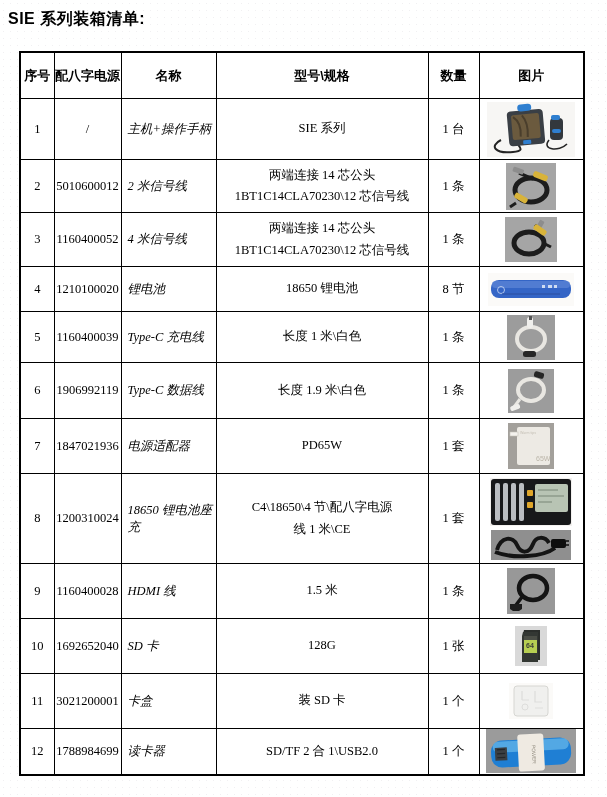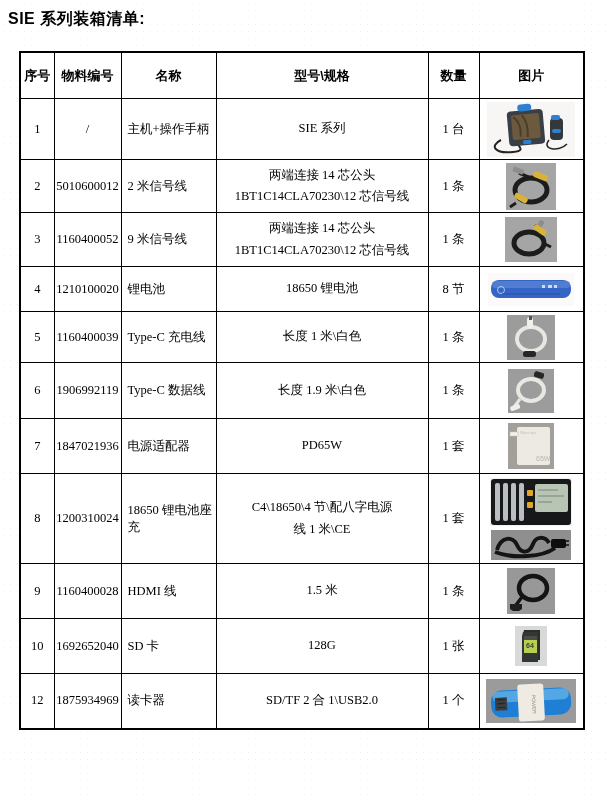--- a/index.html
+++ b/index.html
@@ -38,20 +38,21 @@
   .packing th{
     font-family:"Liberation Sans","DejaVu Sans",sans-serif;
     font-weight:bold;
     font-size:13px;
     height:45px;
   }
   .packing td.name-cell{
     text-align:left;
     padding-left:6px;
     padding-right:2px;
+    font-style:italic;
   }
   .packing td.spec-cell{
     white-space:pre-line;
     line-height:1.7;
     padding:0 4px;
   }
   .photo-wrap{
     display:flex;
     flex-direction:column;
     align-items:center;
@@ -70,21 +71,21 @@
     <col style="width:34px">
       <col style="width:67px">
       <col style="width:95px">
     <col style="width:212px">
       <col style="width:51px">
       <col style="width:105px">
   </colgroup>
   <thead>
     <tr>
       <th>序号</th>
-      <th>物料编号</th>
+      <th>配八字电源</th>
       <th>名称</th>
       <th>型号\规格</th>
       <th>数量</th>
       <th>图片</th>
     </tr>
   </thead>
   <tbody>
 
     <tr style="height:61px;">
       <td>1</td>
@@ -133,21 +134,21 @@
             <rect x="8" y="32" width="14" height="6" rx="2" fill="#d8b33a" transform="rotate(30 15 35)"></rect>
             <path d="M10 40 L4 44" stroke="#1c1c1c" stroke-width="3"></path>
           </svg>
         </div>
       </td>
     </tr>
 
     <tr style="height:54px;">
       <td>3</td>
       <td>1160400052</td>
-      <td class="name-cell">9 米信号线</td>
+      <td class="name-cell">4 米信号线</td>
       <td class="spec-cell">两端连接 14 芯公头
 1BT1C14CLA70230\12 芯信号线</td>
       <td>1 条</td>
       <td>
         <div class="photo-wrap">
           <svg width="52" height="45" viewBox="0 0 52 45">
             <rect width="52" height="45" fill="#a5a5a5"></rect>
             <ellipse cx="24" cy="26" rx="15" ry="11" fill="none" stroke="#1c1c1c" stroke-width="5"></ellipse>
             <path d="M30 8 L38 16" stroke="#1c1c1c" stroke-width="3"></path>
             <rect x="33" y="3" width="5" height="9" rx="1" fill="#8d8d8d" transform="rotate(30 35 7)"></rect>
@@ -302,24 +303,41 @@
             <path d="M9 4 h16 v30 h-17 v-26 z" fill="#2b2e2b"></path>
             <path d="M8 6 h15 v30 h-16 v-26 z" fill="#333733"></path>
             <rect x="9" y="10" width="13" height="17" fill="#b7cf52"></rect>
             <rect x="9" y="10" width="13" height="4" fill="#4a4d45"></rect>
             <text x="11" y="22" font-size="7" font-weight="bold" fill="#3c3f38" font-family="Liberation Sans, sans-serif">64</text>
           </svg>
         </div>
       </td>
     </tr>
 
-
     <tr style="height:55px;">
+      <td>11</td>
+      <td>3021200001</td>
+      <td class="name-cell">卡盒</td>
+      <td class="spec-cell">装 SD 卡</td>
+      <td>1 个</td>
+      <td>
+        <div class="photo-wrap">
+          <svg width="44" height="36" viewBox="0 0 44 36">
+            <rect width="44" height="36" fill="#fbfaf8"></rect>
+            <rect x="5" y="3" width="34" height="30" rx="3" fill="#f0f0ee" stroke="#d6d6d2" stroke-width="1"></rect>
+            <path d="M13 8 v9 M13 17 h7 M26 8 v11 h7 M26 25 h8" stroke="#dddddb" fill="none" stroke-width="1.2"></path>
+            <circle cx="16" cy="24" r="3" fill="none" stroke="#dddddb" stroke-width="1"></circle>
+          </svg>
+        </div>
+      </td>
+    </tr>
+
+    <tr style="height:46px;">
       <td>12</td>
-      <td>1875934969</td>
+      <td>1788984699</td>
       <td class="name-cell">读卡器</td>
       <td class="spec-cell">SD/TF 2 合 1\USB2.0</td>
       <td>1 个</td>
       <td>
         <div class="photo-wrap">
           <svg width="90" height="44" viewBox="0 0 90 44">
             <rect width="90" height="44" fill="#9b9b9b"></rect>
             <g transform="rotate(-3 45 22)">
               <rect x="5" y="10" width="80" height="27" rx="11" fill="#1f7fd4"></rect>
               <rect x="7" y="11" width="76" height="11" rx="5.5" fill="#66b5ea" opacity="0.75"></rect>

